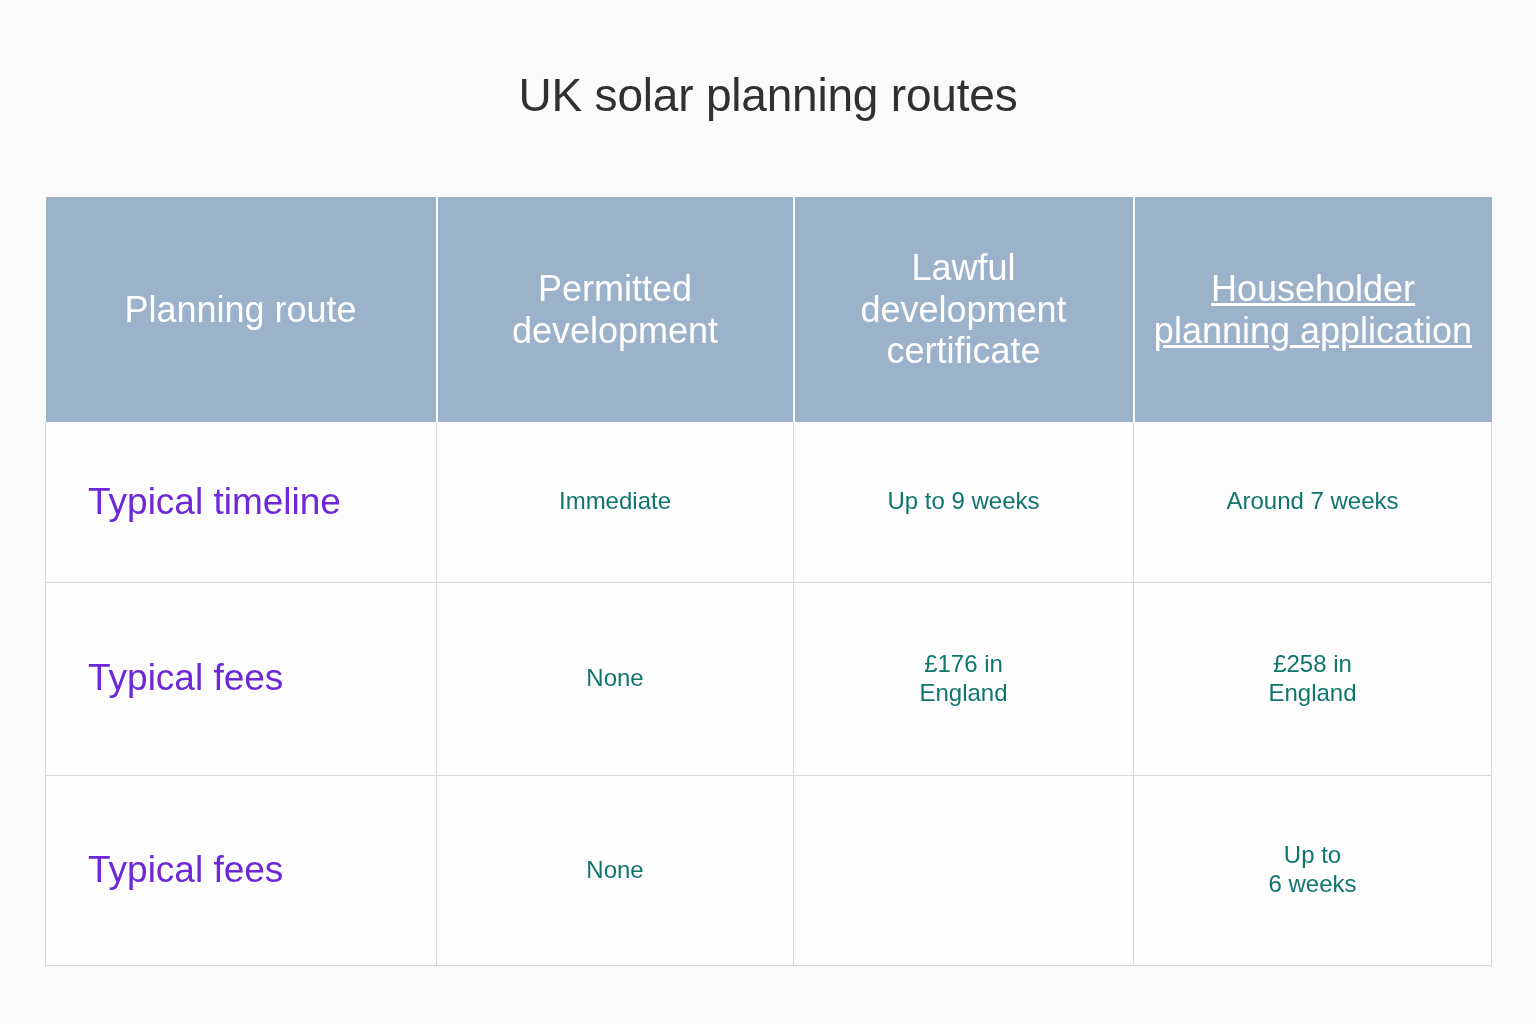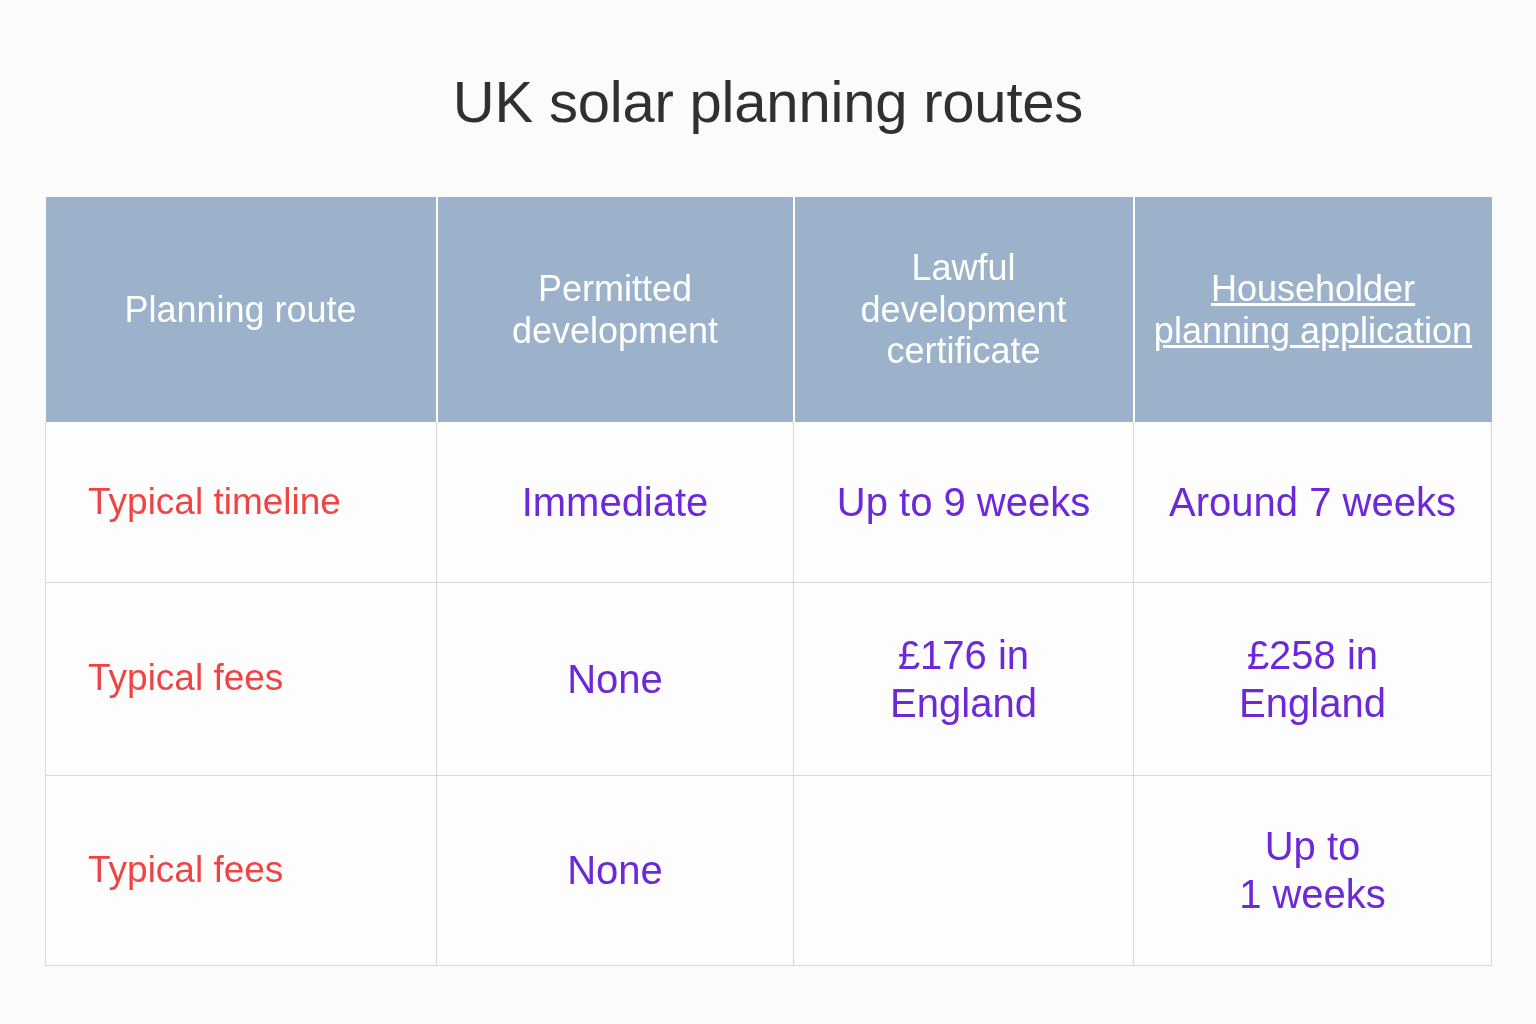--- a/index.html
+++ b/index.html
@@ -20,21 +20,21 @@
     height: 1024px;
     box-sizing: border-box;
   }
 
   .title {
     position: absolute;
     top: 70px;
     left: 0;
     width: 1536px;
     text-align: center;
-    font-size: 58px;
+    font-size: 46px;
     font-weight: 400;
     color: #303030;
     letter-spacing: -0.2px;
     line-height: 1.1;
   }
 
   .table-wrap {
     position: absolute;
     left: 45px;
     top: 197px;
@@ -63,36 +63,36 @@
     vertical-align: middle;
     text-align: center;
     padding: 6px 14px;
     border-right: 2px solid #ffffff;
     box-sizing: border-box;
   }
   thead th:last-child { border-right: none; text-decoration: underline; }
 
   tbody td {
     background: #fdfdfd;
-    font-size: 40px;
+    font-size: 24px;
     font-weight: 400;
-    color: #6d28d9;
+    color: #0f766e;
     text-align: center;
     vertical-align: middle;
     padding: 6px 14px;
     border-right: 1px solid #d7d7d7;
     border-bottom: 1px solid #d7d7d7;
     box-sizing: border-box;
     line-height: 1.2;
   }
   tbody td:last-child { border-right: 1px solid #d7d7d7; }
   tbody tr:last-child td { border-bottom: 1px solid #d7d7d7; }
 
   tbody td.rowlabel {
-    color: #ef4444;
+    color: #6d28d9;
     text-align: left;
     padding-left: 42px;
     font-size: 37px;
   }
 
   tbody tr.r1 td { height: 160px; }
   tbody tr.r2 td { height: 193px; }
   tbody tr.r3 td { height: 190px; }
 
   tbody td .line { display: block; }
@@ -156,21 +156,21 @@
             <span class="line">England</span>
           </td>
         </tr>
 
         <tr class="r3">
           <td class="rowlabel">Typical fees</td>
           <td>None</td>
           <td></td>
           <td>
             <span class="line">Up to</span>
-            <span class="line">1 weeks</span>
+            <span class="line">6 weeks</span>
           </td>
         </tr>
 
       </tbody>
     </table>
   </div>
 
 </div>
 
 </body></html>

